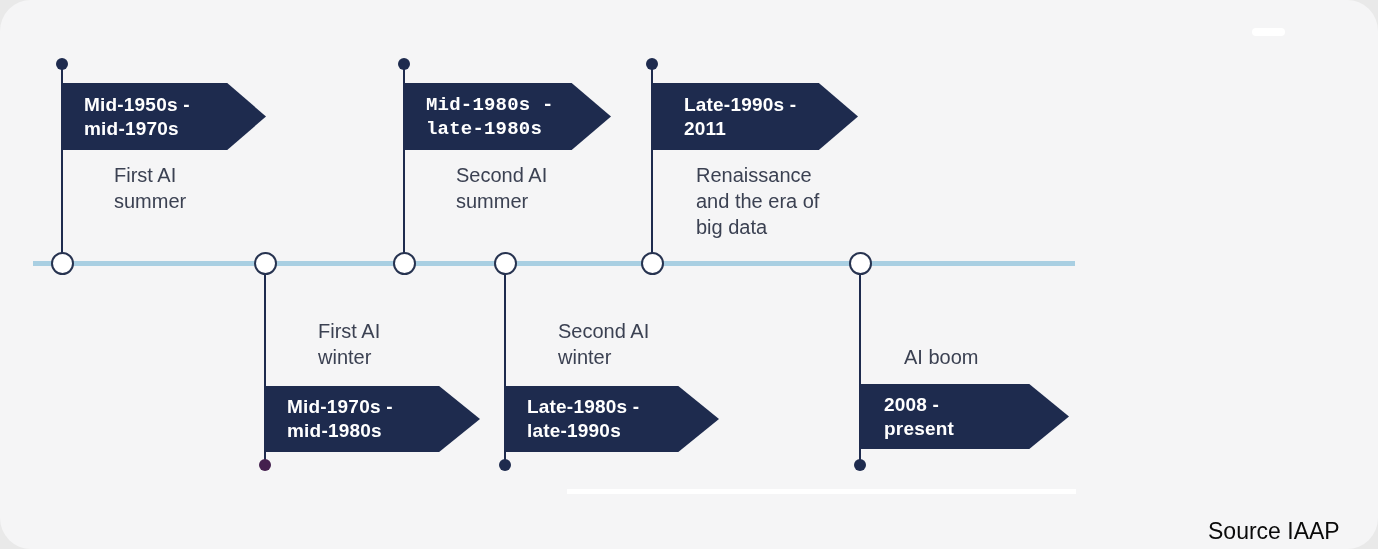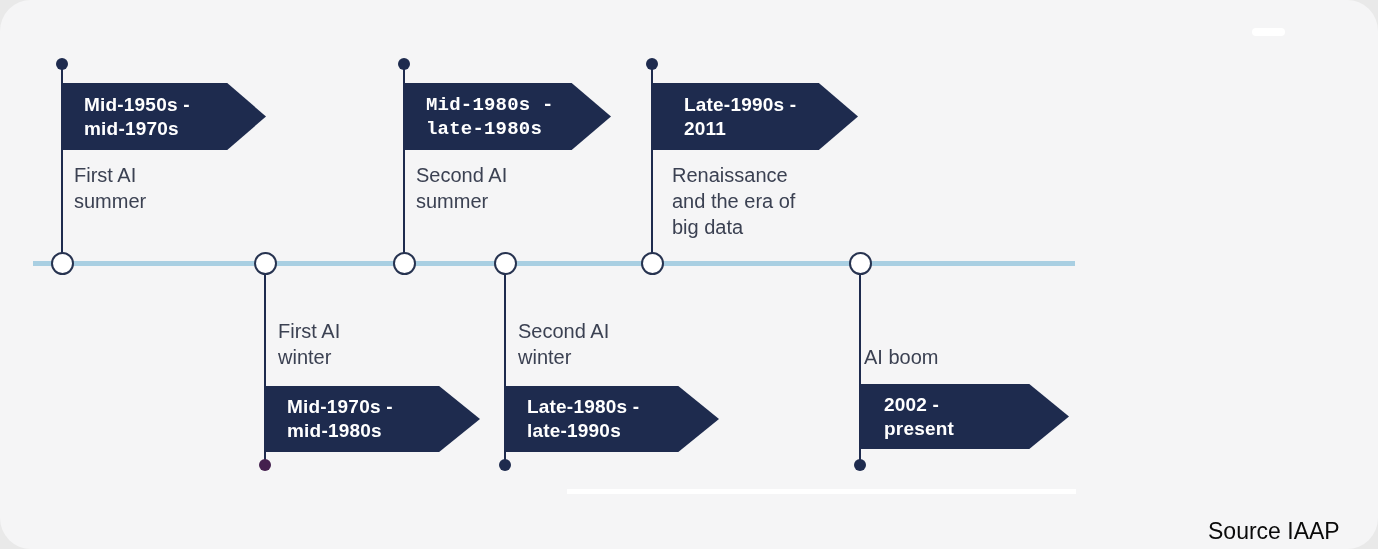--- a/index.html
+++ b/index.html
@@ -66,24 +66,25 @@
   .m5 .flag{width:206px;padding-left:32px;}
   .m4 .flag{width:214px;}
   .m6 .flag{top:384px;height:65px;width:209px;padding-left:24px;}
 
   .label{
     position:absolute;
     color:var(--text,#3b4152);
     font-size:20px;line-height:26px;
     white-space:pre-line;
     width:170px;
+    margin-left:40px;
   }
   .top .label{left:12px;top:162px;}
   .bottom .label{left:13px;top:318px;}
-  .m5 .label{left:20px;width:175px;}
+  .m5 .label{left:4px;width:175px;}
   .m6 .label{left:4px;top:344px;}
 
   
   .bottom-separator{
     position:absolute;left:567px;top:489px;
     width:509px;height:5px;background:#ffffff;
   }
   .top-pill{
     position:absolute;left:1252px;top:28px;
     width:33px;height:8px;border-radius:4px;background:#ffffff;
@@ -158,21 +159,21 @@
     <div class="label">Renaissance
 and the era of
 big data</div>
     <div class="node"></div>
   </div>
 
   <div class="milestone bottom m6">
     <div class="pole"></div>
     <div class="end-dot"></div>
     <div class="flag">
-      <span class="flag-text">2002 -
+      <span class="flag-text">2008 -
 present</span>
     </div>
     <div class="label">AI boom</div>
     <div class="node"></div>
   </div>
 
   <div class="bottom-separator"></div>
   <div class="top-pill"></div>
 
   <div class="source">Source IAAP</div>

